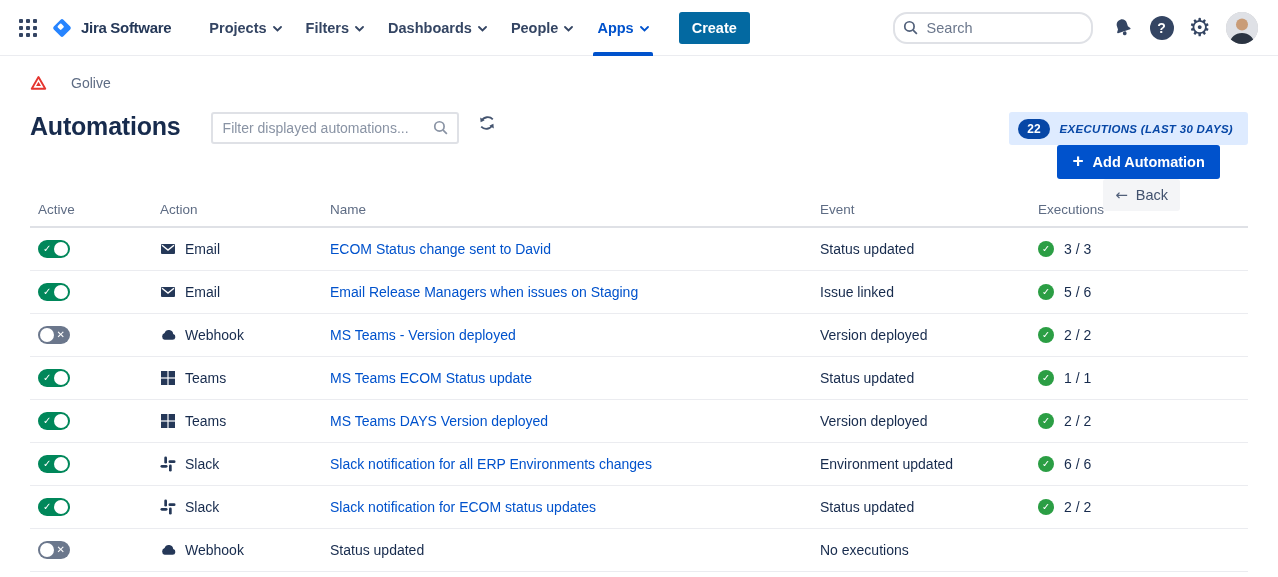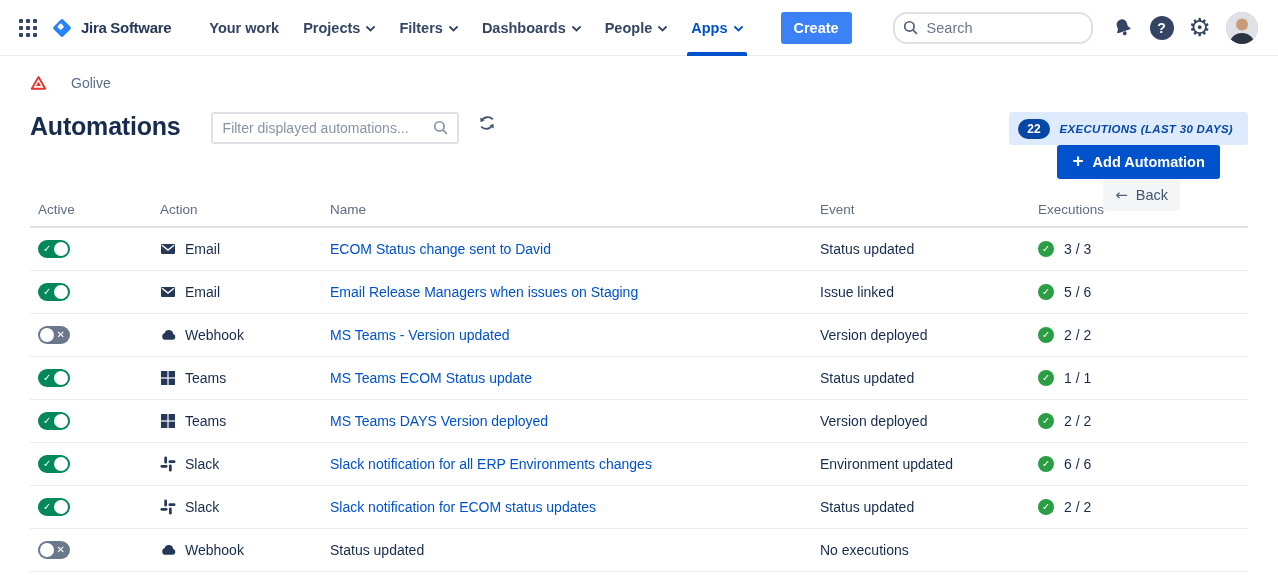--- a/index.html
+++ b/index.html
@@ -28,21 +28,21 @@
     display:flex; align-items:center; gap:6px; padding:0 12px;
     font-size:14.5px; font-weight:600; color:#344563; cursor:pointer; position:relative;
   }
   .nav-item .chev { display:flex; align-items:center; margin-top:2px; }
   .nav-item.active { color:#0052CC; }
   .nav-item.active .underline {
     position:absolute; left:8px; right:8px; bottom:0; height:4px;
     background:#0052CC; border-radius:2px 2px 0 0;
   }
   .create-btn {
-    margin-left:26px; background:#3b82f6; color:#fff; border:none; cursor:pointer;
+    margin-left:18px; background:#0369a1; color:#fff; border:none; cursor:pointer;
     font-family:inherit; font-size:14.5px; font-weight:700; padding:8px 13px; border-radius:3px;
   }
   .search-wrap { margin-left:auto; position:relative; width:200px; }
   .search-input {
     width:100%; height:32px; border:2px solid #DFE1E6; border-radius:14px;
     padding:0 10px 0 32px; font-size:14.5px; color:#172B4D; outline:none;
     font-family:inherit; background:#fff;
   }
   .search-input::placeholder { color:#6B778C; }
   .search-icon-left { position:absolute; left:9px; top:7px; }
@@ -137,23 +137,20 @@
 
   <div class="brand">
     <svg width="24" height="24" viewBox="0 0 24 24">
       <rect x="5.2" y="5.2" width="13.6" height="13.6" rx="2" transform="rotate(45 12 12)" fill="#2684FF"></rect>
       <rect x="8.2" y="8.2" width="5" height="5" rx="1" transform="rotate(45 10.7 10.7)" fill="#ffffff"></rect>
     </svg>
     <span class="brand-name">Jira Software</span>
   </div>
 
   <nav class="menu" id="nav-menu">
-      <div class="nav-item">
-        <span>Your work</span>
-      </div>
       <div class="nav-item">
         <span>Projects</span>
         <span class="chev">
           <svg width="9" height="6" viewBox="0 0 9 6" fill="none" stroke="currentColor" stroke-width="1.8" stroke-linecap="round">
             <path d="M1 1l3.5 3.5L8 1"></path>
           </svg>
         </span>
       </div>
       <div class="nav-item">
         <span>Filters</span>
@@ -349,21 +346,21 @@
           </div>
           <div class="td action-cell">
             <span class="action-icon">
               <svg width="16" height="16" viewBox="0 0 16 16">
                 <path d="M4.6 12.8h8a2.9 2.9 0 0 0 .6-5.7 4.4 4.4 0 0 0-8.6-1A3.5 3.5 0 0 0 4.6 12.8z" fill="#253858"></path>
               </svg>
             </span>
             <span>Webhook</span>
           </div>
           <div class="td">
-            <a class="name-link" href="#">MS Teams - Version updated</a>
+            <a class="name-link" href="#">MS Teams - Version deployed</a>
           </div>
           <div class="td">Version deployed</div>
           <div class="td exec-cell">
             <span class="check-badge">
               <span class="glyph">✓</span>
             </span>
             <span>2 / 2</span>
           </div>
         </div>
         <div class="trow">

